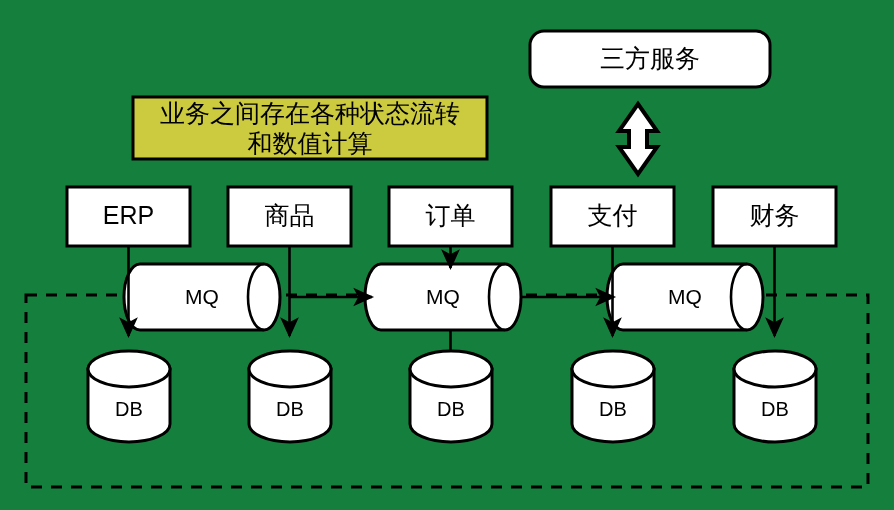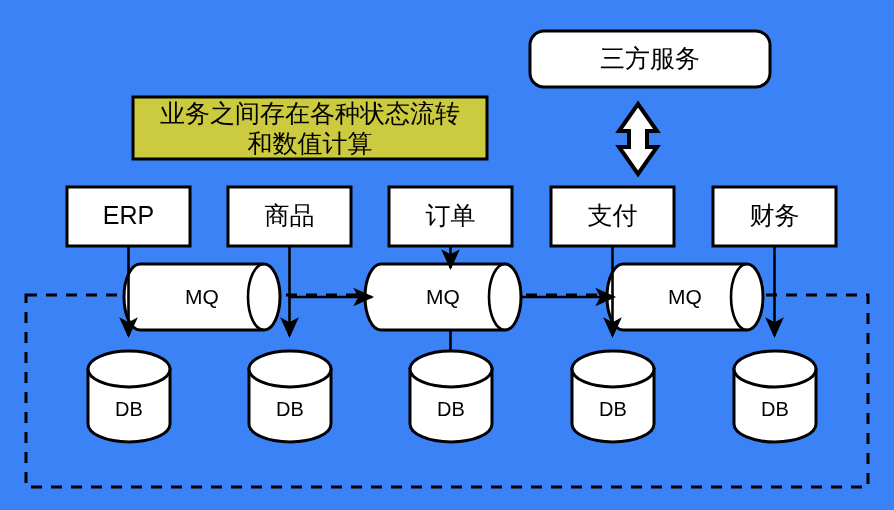--- a/index.html
+++ b/index.html
@@ -7,21 +7,21 @@
     padding: 0;
     background: #ffffff;
   }
   body {
     font-family: "Liberation Sans", "DejaVu Sans", sans-serif;
   }
   #canvas {
     position: relative;
     width: 894px;
     height: 510px;
-    background: #3b82f6;
+    background: #15803d;
     overflow: hidden;
   }
   #diagram-svg {
     position: absolute;
     left: 0;
     top: 0;
     width: 894px;
     height: 510px;
   }
   .node-text {

